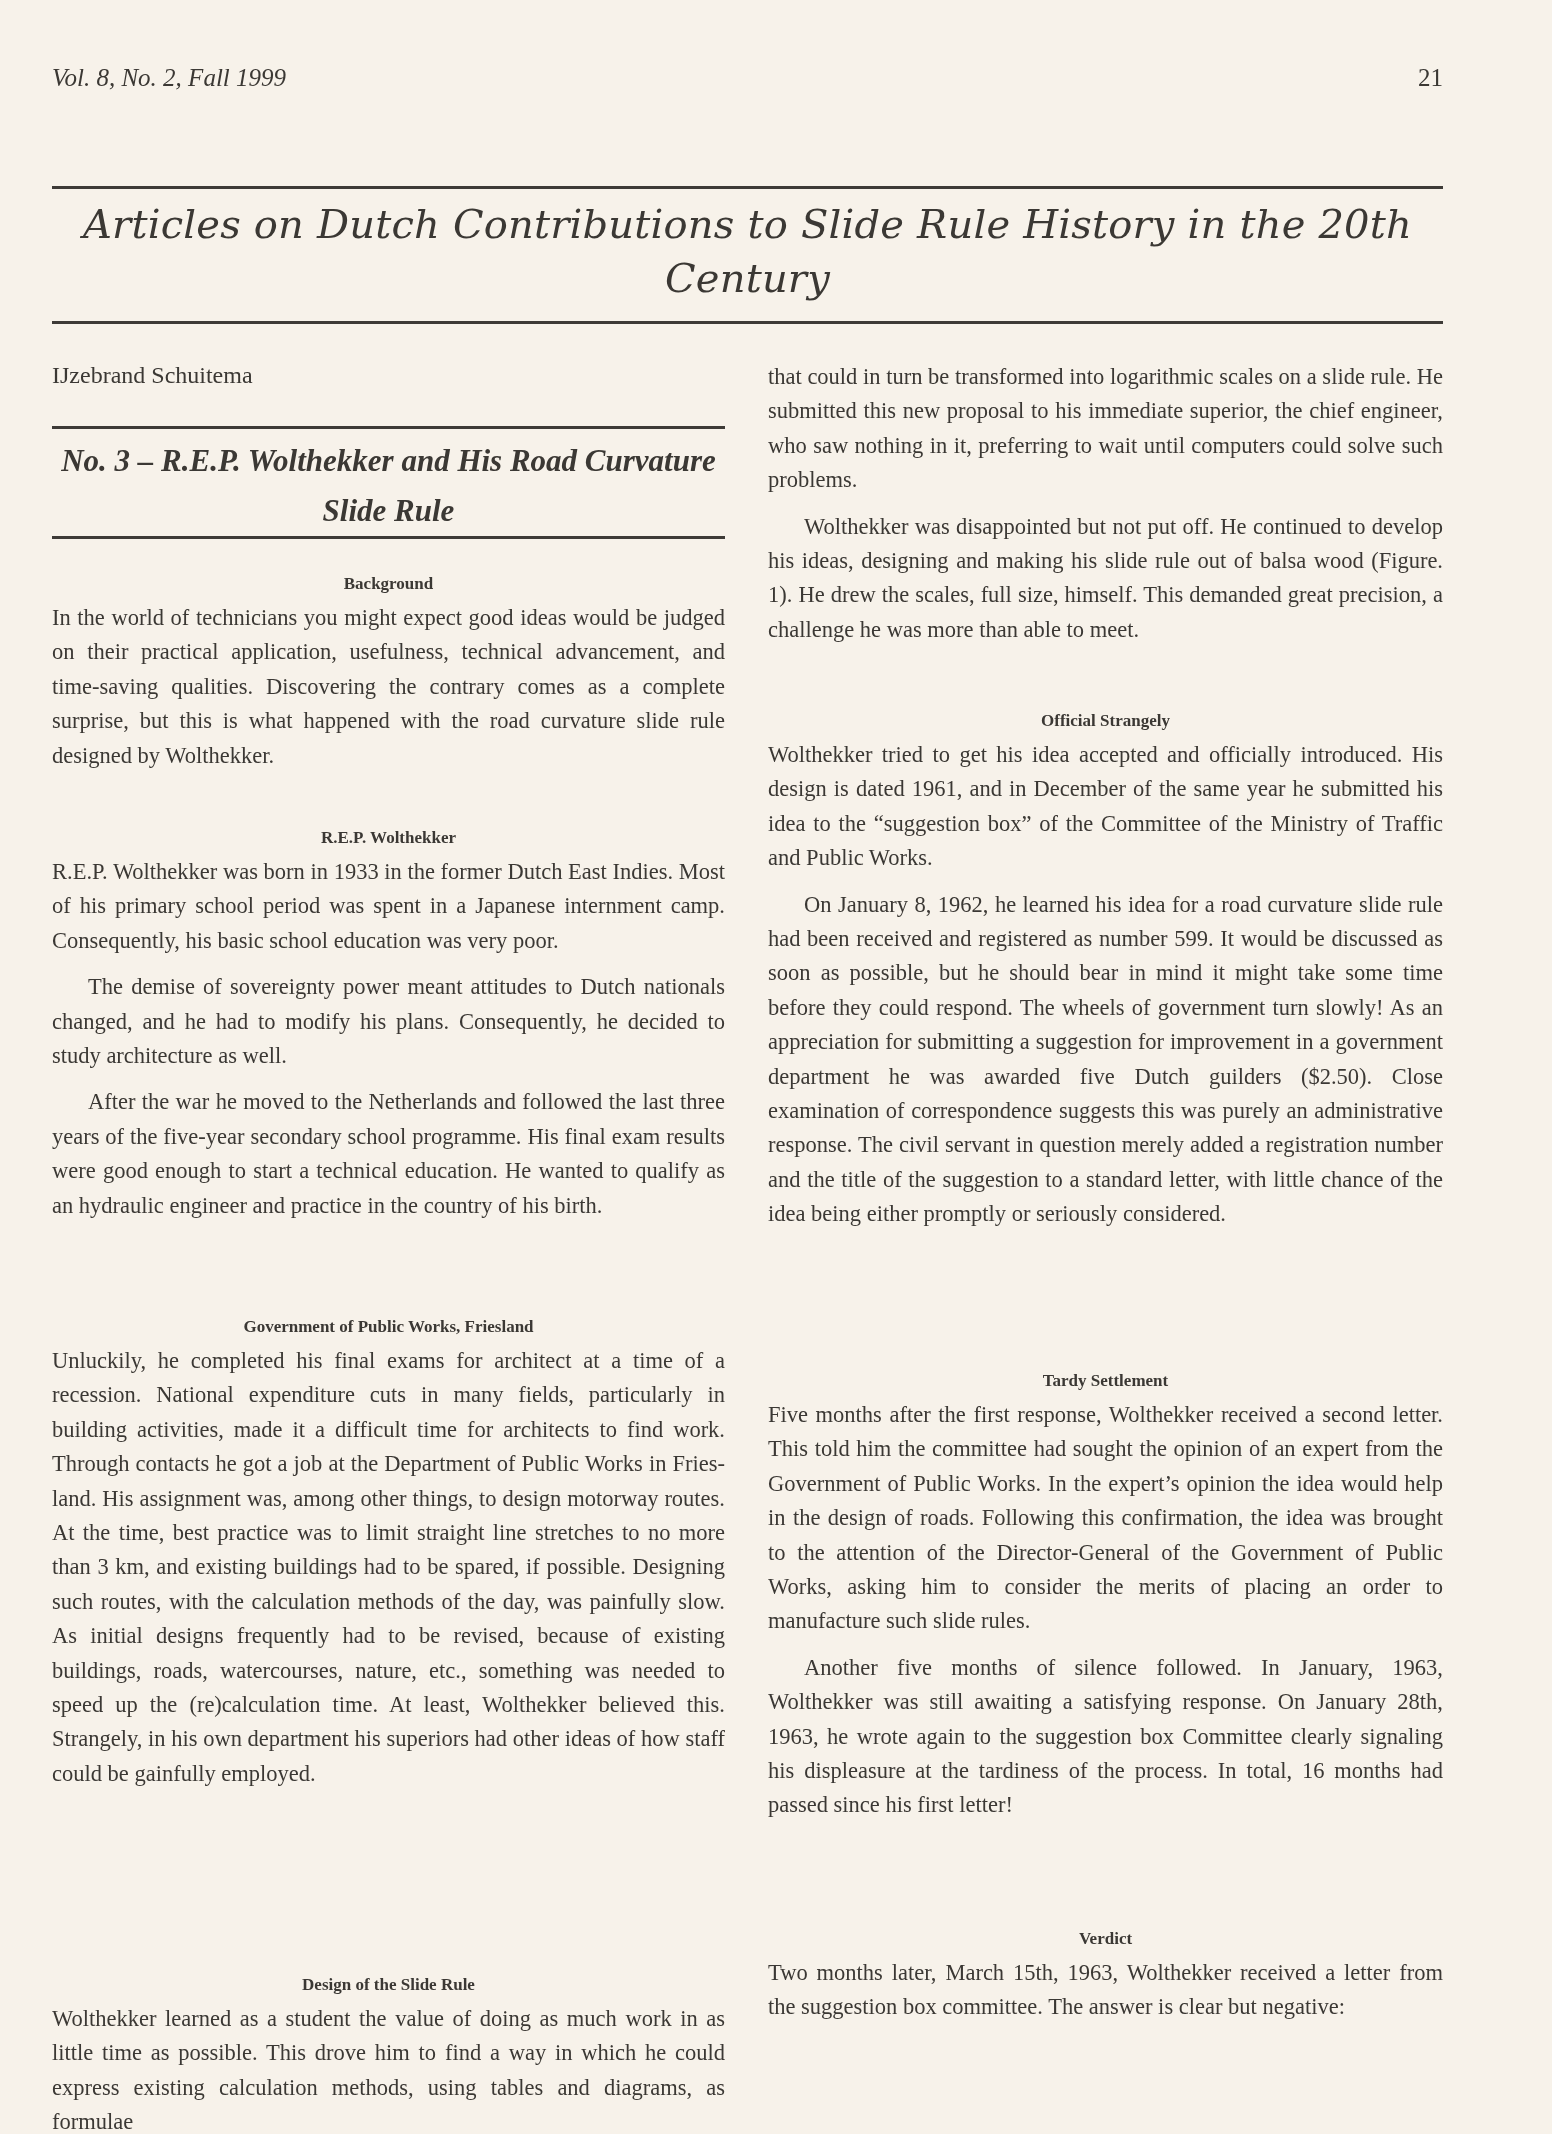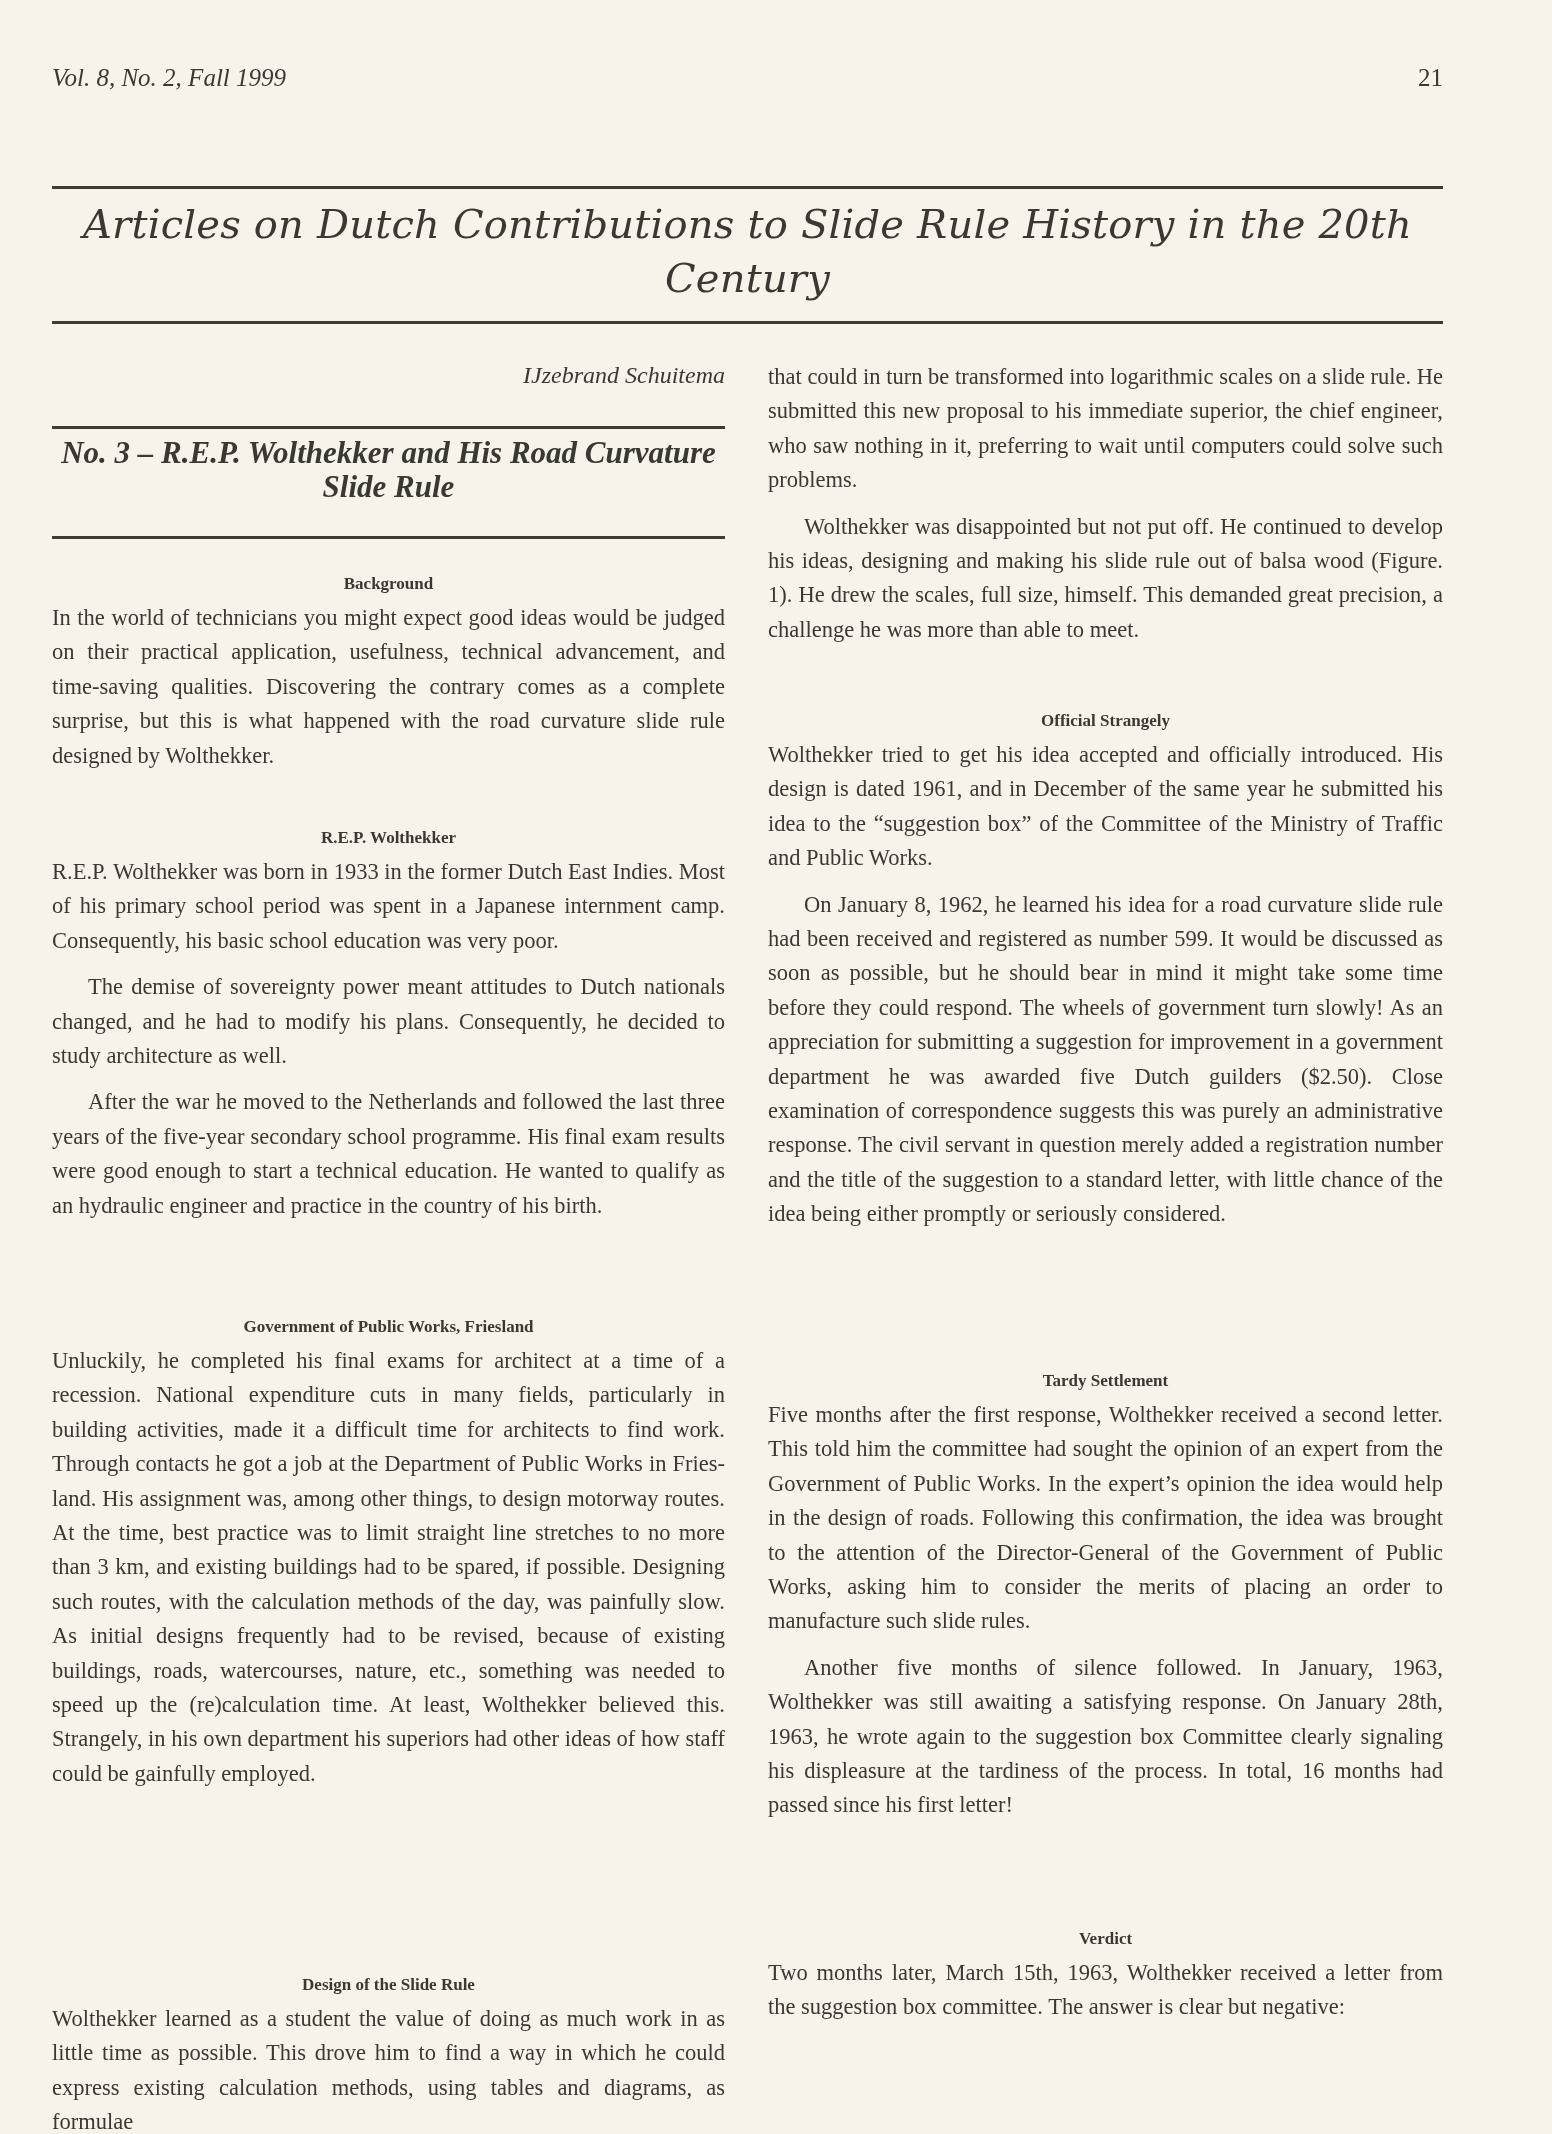--- a/index.html
+++ b/index.html
@@ -28,26 +28,26 @@
   }
   .col {
     position: absolute; top: 0;
     font-size: 22.5px; line-height: 34.4px;
     text-align: justify; hyphens: manual;
   }
   .col.left { left: 52px; width: 673px; }
   .col.right { left: 768px; width: 675px; }
   .author {
     position: absolute; top: 362px; left: 52px; width: 673px;
-    text-align: right; font-style: italic; font-size: 24px;
+    text-align: left; font-size: 24px;
   }
   .sub-title {
     position: absolute; top: 436px; left: 52px; width: 673px;
     text-align: center; font-style: italic; font-weight: bold;
-    font-size: 31px; line-height: 34px;
+    font-size: 31px; line-height: 50px;
   }
   .blk { position: absolute; }
   h3 {
     margin: 0; text-align: center; font-weight: bold; font-size: 17px;
     line-height: 34px;
   }
   p { margin: 0; }
   p.ind { text-indent: 36px; margin-top: 12px; }
 </style>
 </head>

